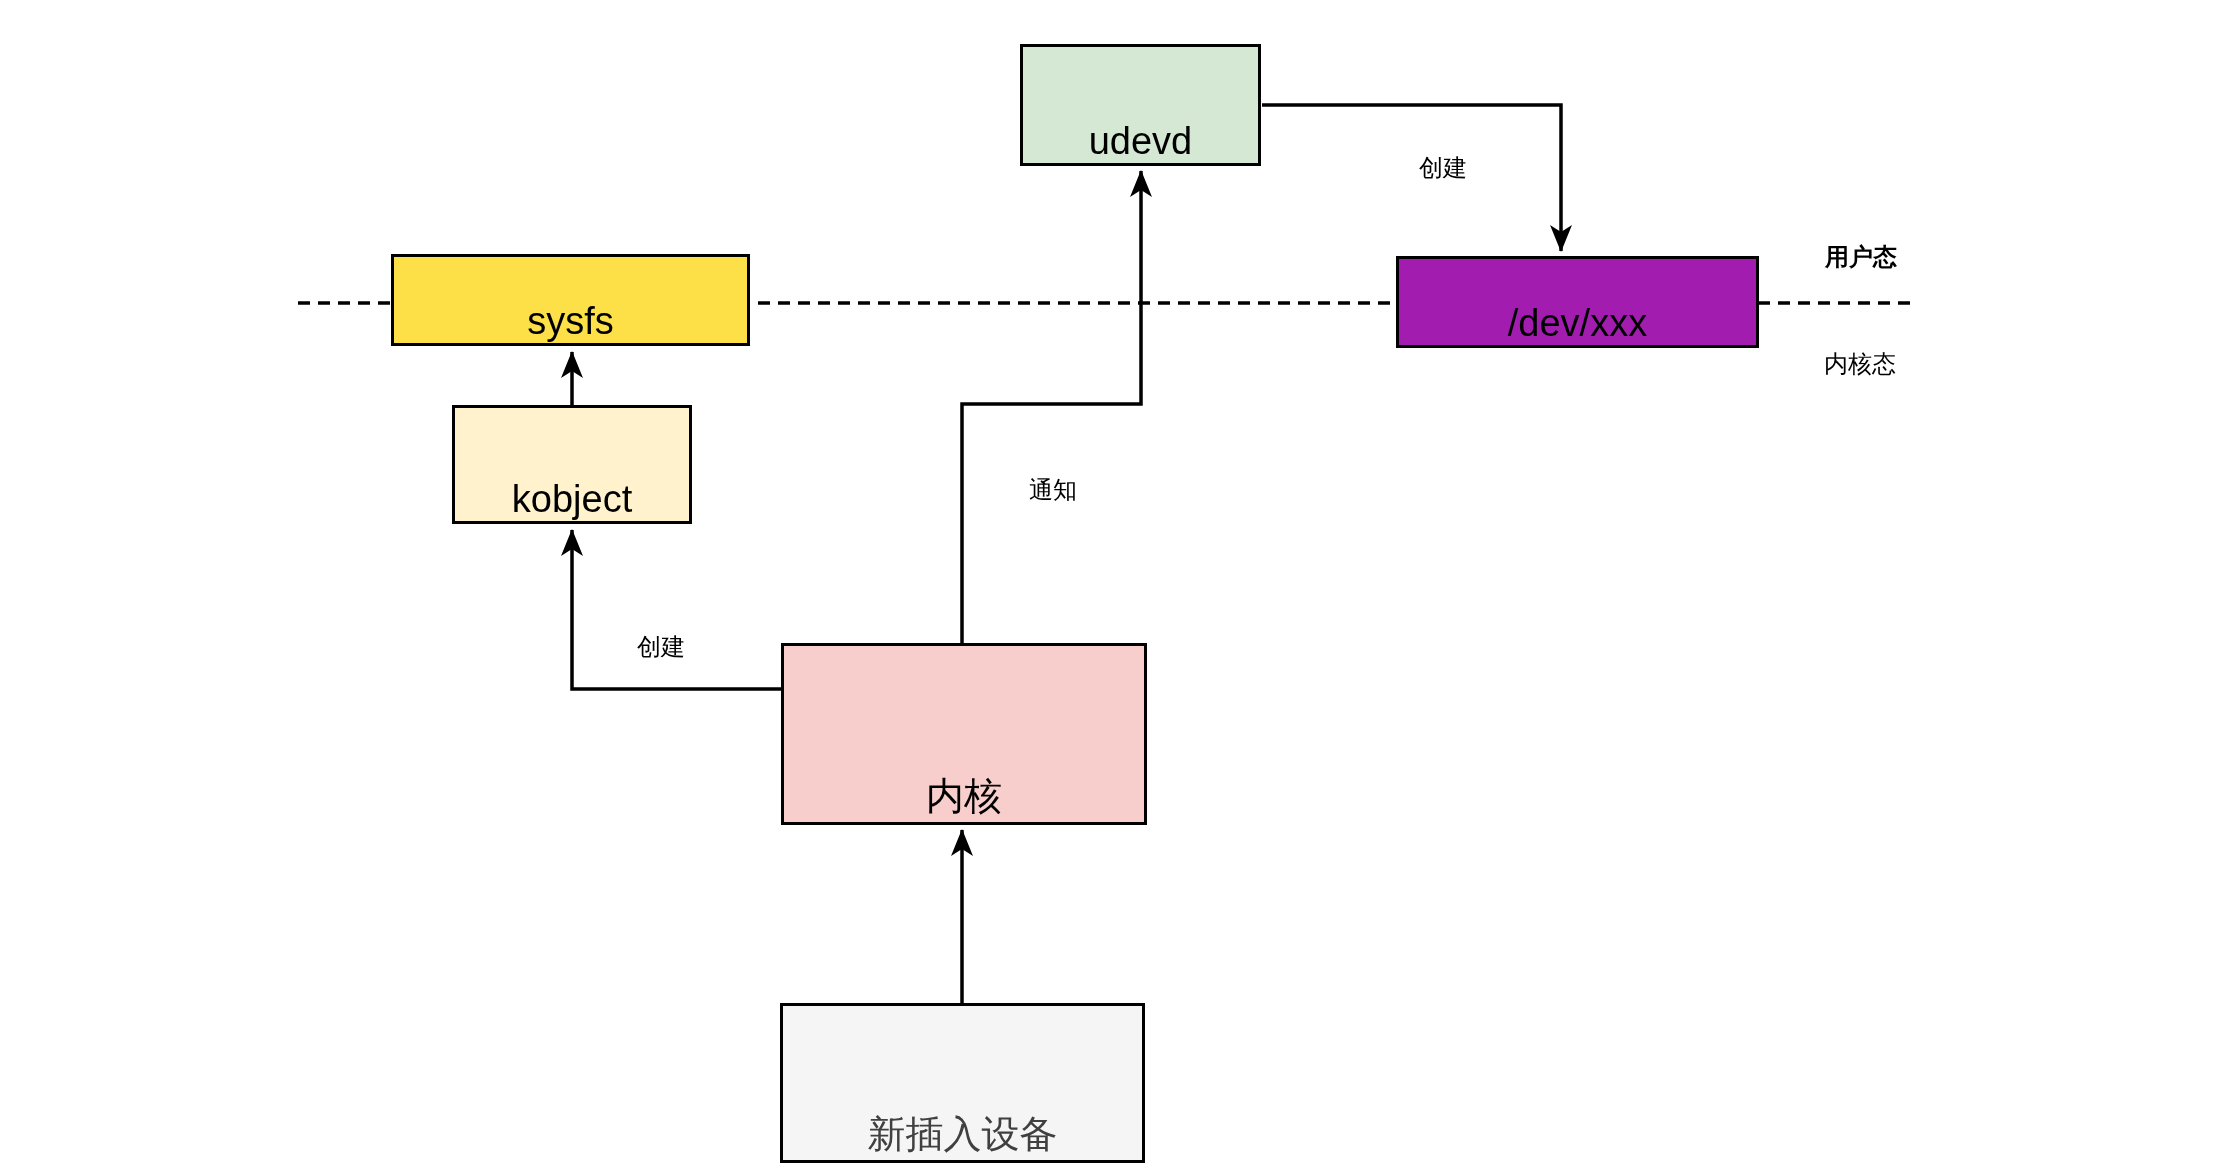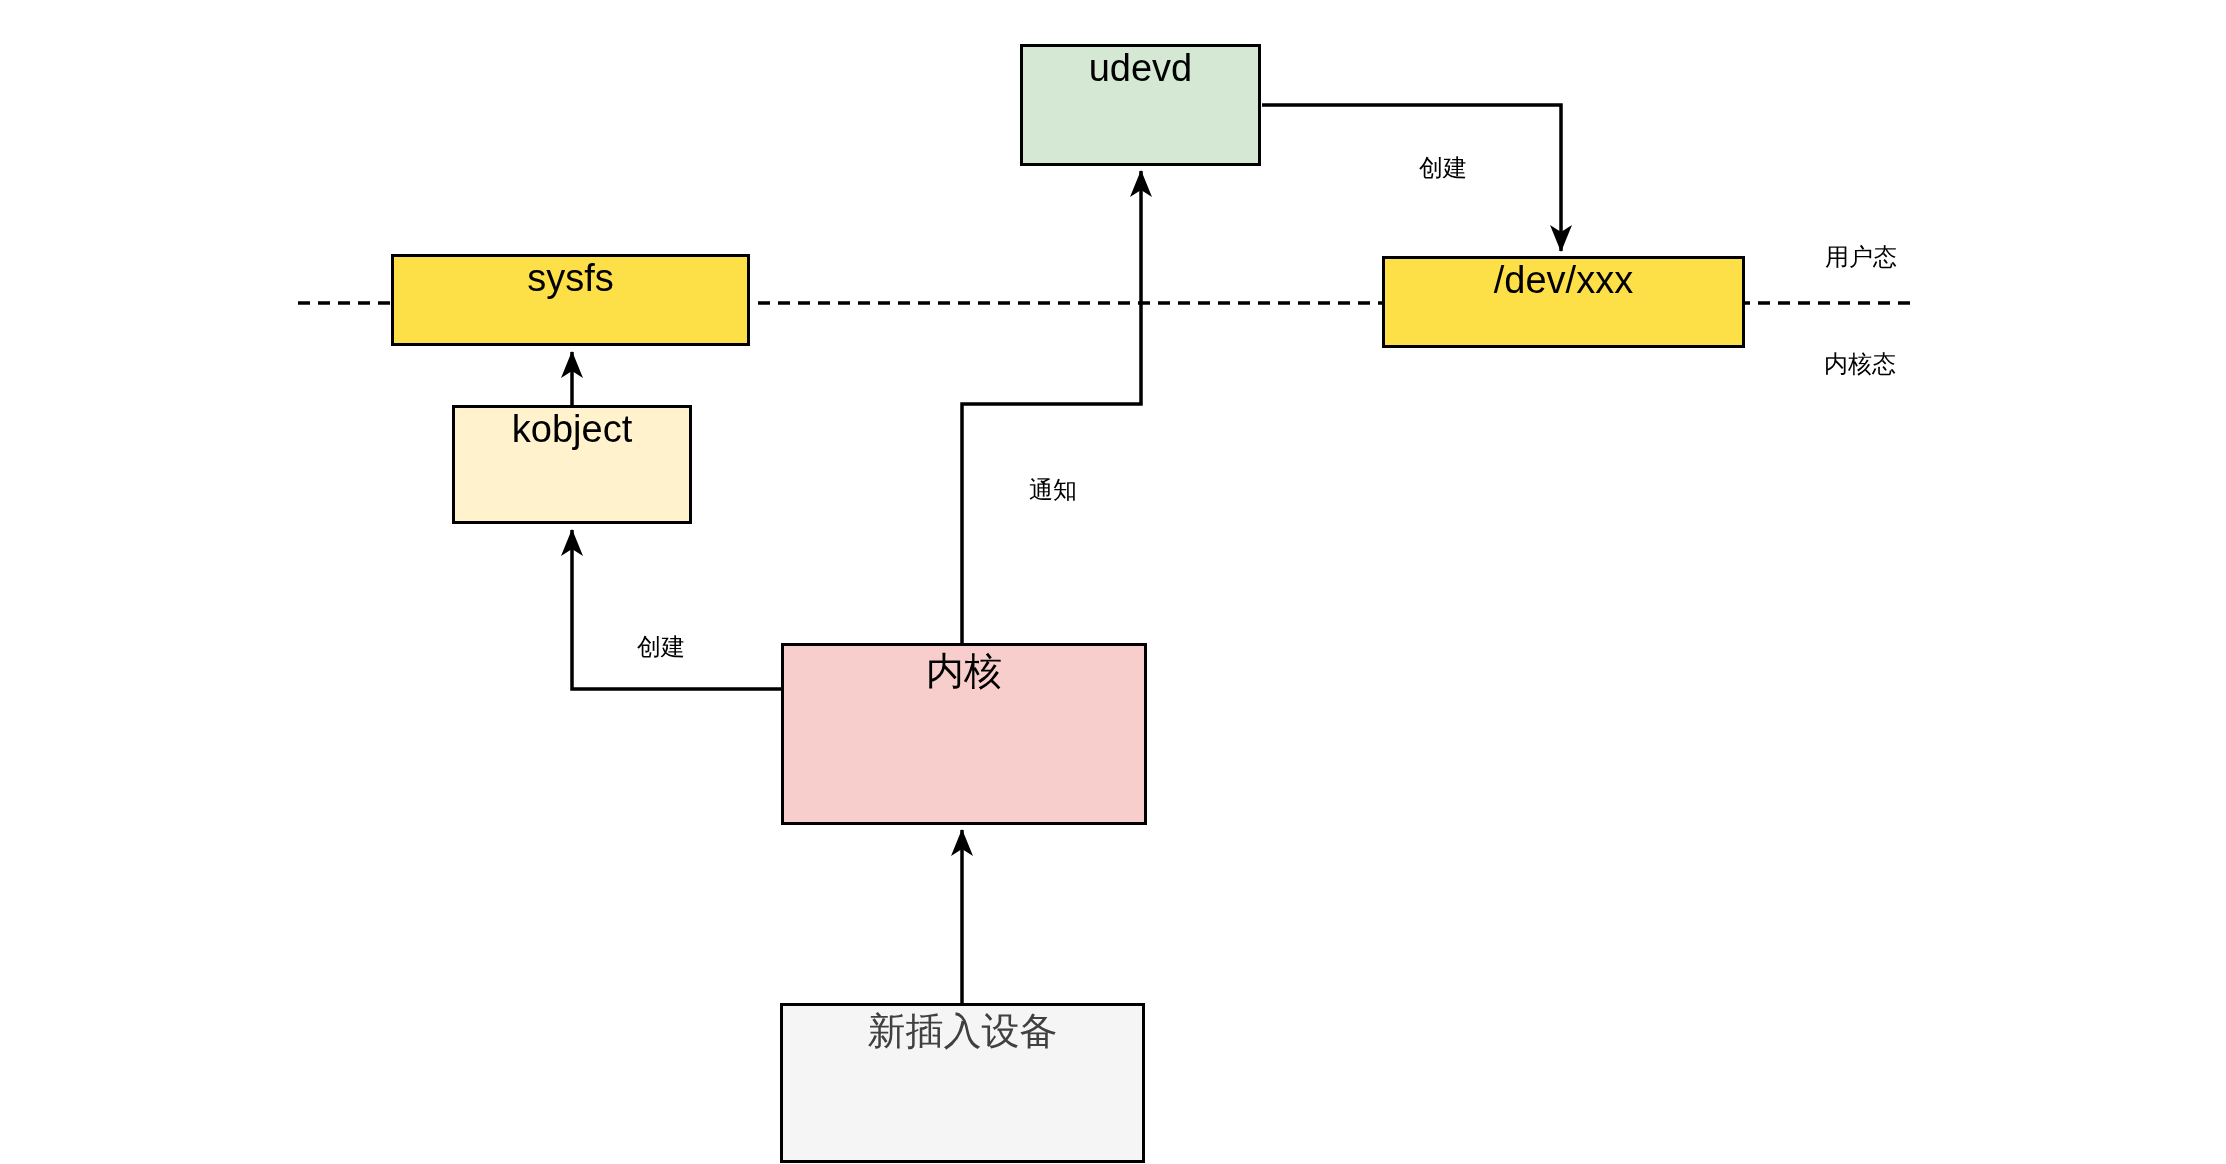--- a/index.html
+++ b/index.html
@@ -20,21 +20,21 @@
     left: 0; top: 0;
     width: 2226px;
     height: 1164px;
     z-index: 0;
   }
   .node {
     position: absolute;
     box-sizing: border-box;
     border: 3.5px solid #000000;
     display: flex;
-    align-items: flex-start;
+    align-items: flex-end;
     justify-content: center;
     font-size: 38px;
     color: #000000;
     z-index: 1;
     white-space: nowrap;
   }
   .node-udevd      { left: 1020px; top: 44px;   width: 241px; height: 122px; }
   .node-sysfs      { left: 391px;  top: 254px;  width: 359px; height: 92px;  }
   .node-devxxx     { left: 1382px; top: 256px;  width: 363px; height: 92px;  }
   .node-kobject    { left: 452px;  top: 405px;  width: 240px; height: 119px; }
@@ -45,21 +45,21 @@
     position: absolute;
     transform: translate(-50%, -50%);
     font-size: 24px;
     color: #000000;
     white-space: nowrap;
     z-index: 2;
   }
   .label-create-left  { left: 661px;  top: 647px; }
   .label-notify       { left: 1053px; top: 490px; }
   .label-create-right { left: 1443px; top: 168px; }
-  .label-user-mode    { left: 1861px; top: 257px; }
+  .label-user-mode    { left: 1861px; top: 257px; font-weight: bold; }
   .label-kernel-mode  { left: 1860px; top: 364px; }
 </style>
 </head>
 <body>
 
 <div class="canvas">
 
   <svg class="wires" viewBox="0 0 2226 1164" xmlns="http://www.w3.org/2000/svg">
     <defs>
       <marker id="arrow" markerUnits="userSpaceOnUse" markerWidth="34" markerHeight="30" refX="28" refY="13" orient="auto">
@@ -81,21 +81,21 @@
   </svg>
 
   <div class="node node-udevd" style="background: rgb(213, 232, 212);">
     <span>udevd</span>
   </div>
 
   <div class="node node-sysfs" style="background: #fde047;">
     <span>sysfs</span>
   </div>
 
-  <div class="node node-devxxx" style="background: #fde047;">
+  <div class="node node-devxxx" style="background: #a21caf; margin-left: 14px;">
     <span>/dev/xxx</span>
   </div>
 
   <div class="node node-kobject" style="background: rgb(255, 242, 204);">
     <span>kobject</span>
   </div>
 
   <div class="node node-kernel" style="background: rgb(248, 206, 204);">
     <span>内核</span>
   </div>

